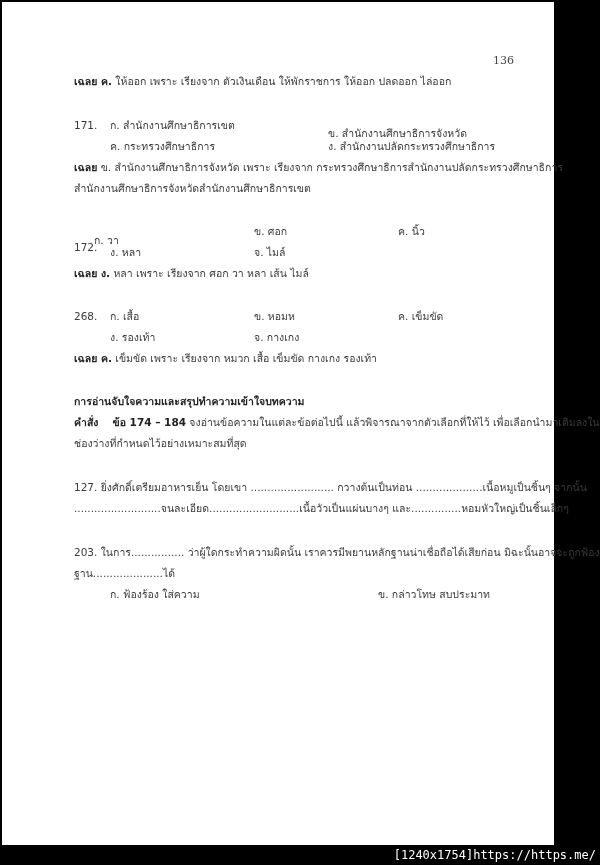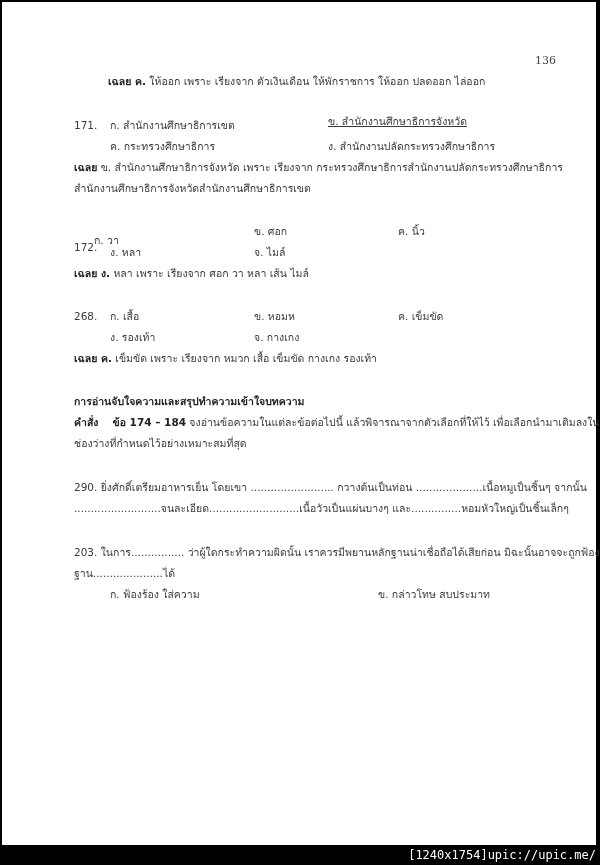--- a/index.html
+++ b/index.html
@@ -1,44 +1,44 @@
 <!DOCTYPE html>
 <html><head>
 <meta charset="utf-8">
 <style>
   html, body { margin: 0; padding: 0; }
   body {
     width: 600px; height: 865px; background: #000; position: relative; overflow: hidden;
     font-family: "DejaVu Sans", sans-serif; color: #333;
   }
   .page {
-    position: absolute; left: 2px; top: 2px; width: 594px; height: 843px;
+    position: absolute; left: 2px; top: 2px; width: 552px; height: 843px;
     background: #fff;
   }
   .t { position: absolute; font-size: 10.5px; line-height: 14px; white-space: nowrap; color: #3a3a3a; }
   .b { font-weight: bold; color: #222; }
   .pagenum { position: absolute; right: 40px; top: 52px; font-family: "DejaVu Serif", serif; font-size: 11px; color: #444; }
   .footer {
     position: absolute; right: 4px; bottom: 2px; color: #fff;
     font-family: "DejaVu Sans Mono", monospace; font-size: 12px; line-height: 16px;
   }
 </style>
 </head>
 <body>
 
 <div class="page">
   <div class="pagenum">136</div>
 
-  <div class="t" style="left:72px;top:72px;margin-left:34px;">
+  <div class="t" style="left:72px;top:72px;">
     <span class="b">เฉลย ค.</span><span> ให้ออก เพราะ เรียงจาก ตัวเงินเดือน ให้พักราชการ ให้ออก ปลดออก ไล่ออก</span>
   </div>
 
   <div class="t" style="left:72px;top:116px;">171.</div>
   <div class="t" style="left:108px;top:116px;">ก. สำนักงานศึกษาธิการเขต</div>
-  <div class="t" style="left:326px;top:112px;text-decoration:underline;">ข. สำนักงานศึกษาธิการจังหวัด</div>
+  <div class="t" style="left:326px;top:124px;">ข. สำนักงานศึกษาธิการจังหวัด</div>
   <div class="t" style="left:108px;top:137px;">ค. กระทรวงศึกษาธิการ</div>
   <div class="t" style="left:326px;top:137px;">ง. สำนักงานปลัดกระทรวงศึกษาธิการ</div>
   <div class="t" style="left:72px;top:179px;">สำนักงานศึกษาธิการจังหวัดสำนักงานศึกษาธิการเขต</div>
   <div class="t" style="left:72px;top:158px;">
     <span class="b">เฉลย</span><span> ข. สำนักงานศึกษาธิการจังหวัด เพราะ เรียงจาก กระทรวงศึกษาธิการสำนักงานปลัดกระทรวงศึกษาธิการ</span>
   </div>
 
   <div class="t" style="left:72px;top:238px;">172.</div>
   <div class="t" style="left:92px;top:222px;margin-top:9px;">ก. วา</div>
   <div class="t" style="left:252px;top:222px;">ข. ศอก</div>
@@ -58,22 +58,22 @@
   <div class="t b" style="left:72px;top:392px;">การอ่านจับใจความและสรุปทำความเข้าใจบทความ</div>
 
   <div class="t" style="left:72px;top:349px;">
     <span class="b">เฉลย ค.</span><span> เข็มขัด เพราะ เรียงจาก หมวก เสื้อ เข็มขัด กางเกง รองเท้า</span>
   </div>
   <div class="t" style="left:72px;top:413px;">
     <span class="b">คำสั่ง</span><span style="display:inline-block;width:14px"></span><span class="b">ข้อ 174 – 184</span><span> จงอ่านข้อความในแต่ละข้อต่อไปนี้ แล้วพิจารณาจากตัวเลือกที่ให้ไว้ เพื่อเลือกนำมาเติมลงใน</span>
   </div>
   <div class="t" style="left:72px;top:434px;">ช่องว่างที่กำหนดไว้อย่างเหมาะสมที่สุด</div>
 
-  <div class="t" style="left:72px;top:478px;">290. ยิ่งศักดิ์เตรียมอาหารเย็น โดยเขา ......................... กวางต้นเป็นท่อน ....................เนื้อหมูเป็นชิ้นๆ จากนั้น</div>
+  <div class="t" style="left:72px;top:478px;">127. ยิ่งศักดิ์เตรียมอาหารเย็น โดยเขา ......................... กวางต้นเป็นท่อน ....................เนื้อหมูเป็นชิ้นๆ จากนั้น</div>
   <div class="t" style="left:72px;top:499px;">..........................จนละเอียด...........................เนื้อวัวเป็นแผ่นบางๆ และ...............หอมหัวใหญ่เป็นชิ้นเล็กๆ</div>
 
   <div class="t" style="left:72px;top:543px;">203. ในการ................ ว่าผู้ใดกระทำความผิดนั้น เราควรมีพยานหลักฐานน่าเชื่อถือได้เสียก่อน มิฉะนั้นอาจจะถูกฟ้อง</div>
   <div class="t" style="left:72px;top:564px;">ฐาน.....................ได้</div>
   <div class="t" style="left:108px;top:585px;">ก. ฟ้องร้อง ใส่ความ</div>
   <div class="t" style="left:360px;top:585px;margin-left:16px;">ข. กล่าวโทษ สบประมาท</div>
 </div>
 
-<div class="footer">[1240x1754]upic://upic.me/</div>
+<div class="footer">[1240x1754]https://https.me/</div>
 
 </body></html>

